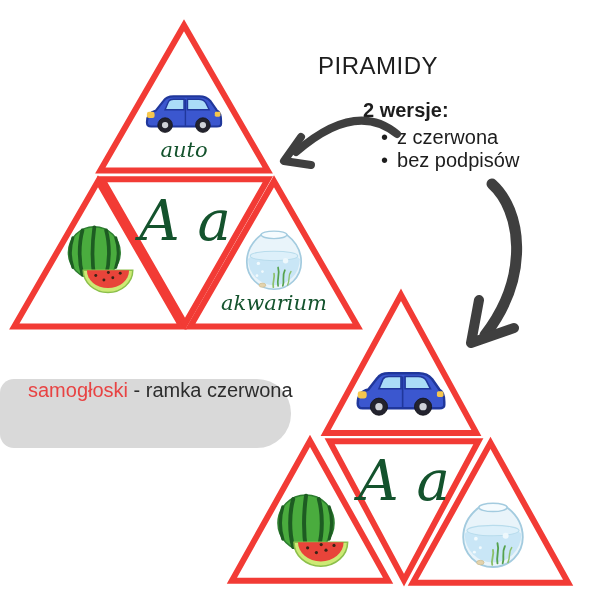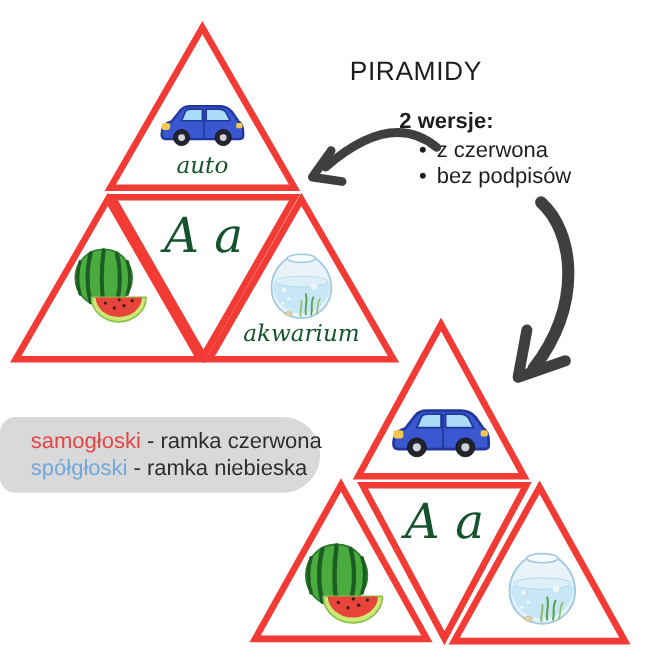--- a/index.html
+++ b/index.html
@@ -5,31 +5,31 @@
   html,body{margin:0;padding:0;background:#ffffff;}
   .stage{position:relative;width:600px;height:600px;background:#ffffff;overflow:hidden;
          font-family:"Liberation Sans",sans-serif;}
   
   .tile{position:absolute;}
   .frame{position:absolute;left:0;top:0;width:100%;height:100%;overflow:visible;display:block;}
   .frame polygon{fill:#ffffff;stroke:#f23b35;stroke-width:6;vector-effect:non-scaling-stroke;stroke-linejoin:miter;}
   .tile-icon{position:absolute;display:block;overflow:visible;}
   .cursive{font-family:"DejaVu Serif",serif;font-style:italic;color:#14532d;}
   .caption{position:absolute;left:0;width:100%;text-align:center;font-size:21px;line-height:22px;}
-  .letters{position:absolute;left:0;width:100%;text-align:center;font-size:44px;line-height:1.12;}
+  .letters{position:absolute;left:0;width:100%;text-align:center;font-size:56px;line-height:1.12;}
   
   .title{position:absolute;left:318px;top:32px;width:234px;text-align:left;
          font-size:24px;line-height:29px;letter-spacing:0.5px;color:#1d1d1d;margin-top:19px;}
   .versions-heading{position:absolute;left:363px;top:99px;font-size:20px;color:#1d1d1d;font-weight:bold;}
   .bullet-row{position:absolute;left:381px;font-size:20px;color:#1d1d1d;white-space:nowrap;}
   .bullet-row .dot{margin-right:9px;}
   
   .legend{position:absolute;left:0;top:379px;width:291px;height:69px;background:#d9d9d9;
           border-radius:14px 34px 34px 14px;box-sizing:border-box;padding-left:28px;
-          display:flex;flex-direction:column;justify-content:center;gap:2px;
+          display:flex;flex-direction:column;justify-content:space-between;gap:2px;
           font-size:20px;color:#2d2d2d;}
   .legend-line{white-space:nowrap;}
   
   .overlay{position:absolute;left:0;top:0;width:600px;height:600px;pointer-events:none;}
   .arrow{fill:none;stroke:#3f3f3f;stroke-linecap:round;stroke-linejoin:round;}
 </style>
 </head>
 <body>
 
 <div class="stage">
@@ -181,24 +181,20 @@
   </div>
   <div class="bullet-row" style="top:149px;">
     <span class="dot">•</span><span>bez podpisów</span>
   </div>
 
   <div class="legend">
     <div class="legend-line">
       <span style="color:#e84343">samogłoski</span>
       <span>- ramka czerwona</span>
     </div>
-    <div class="legend-line">
-      <span style="color:#70a7dc">spółgłoski</span>
-      <span>- ramka niebieska</span>
-    </div>
   </div>
 
   <svg class="overlay" viewBox="0 0 600 600">
     <g>
       <path class="arrow" d="M397 134 C374 115, 342 112, 296 152" stroke-width="8"></path>
       <polyline class="arrow" points="301,137 284,161 311,165" stroke-width="8"></polyline>
     </g>
     <g>
       <path class="arrow" d="M492 184 C521 210, 531 275, 485 335" stroke-width="11"></path>
       <polyline class="arrow" points="479,300 471,343 514,328" stroke-width="10"></polyline>

